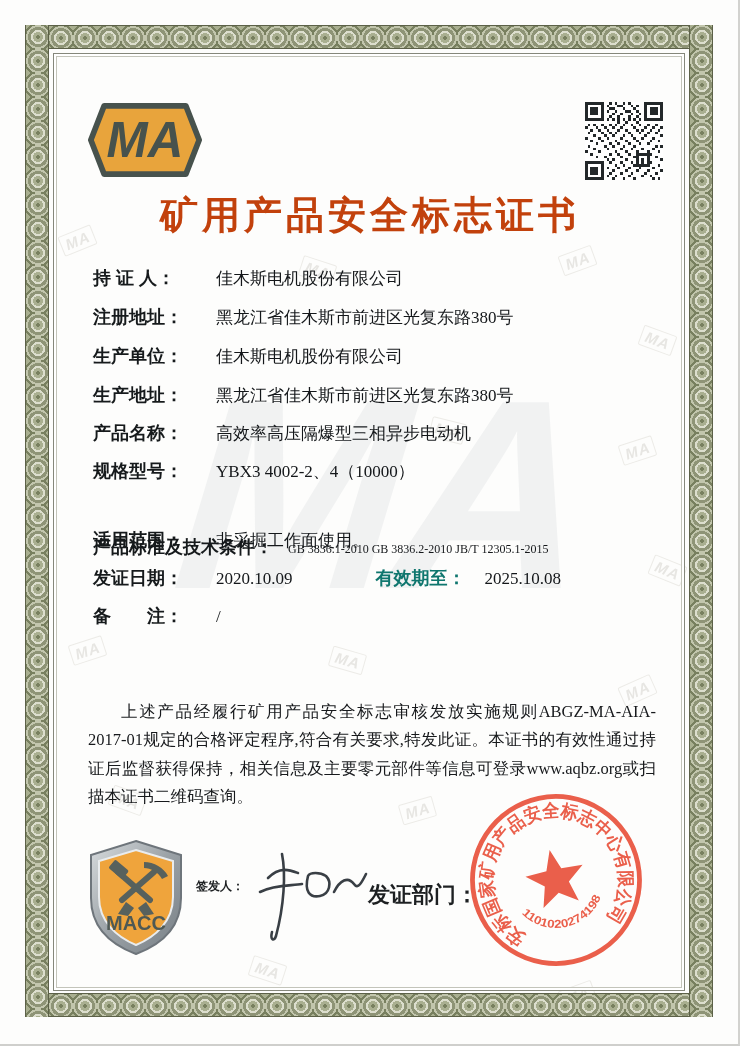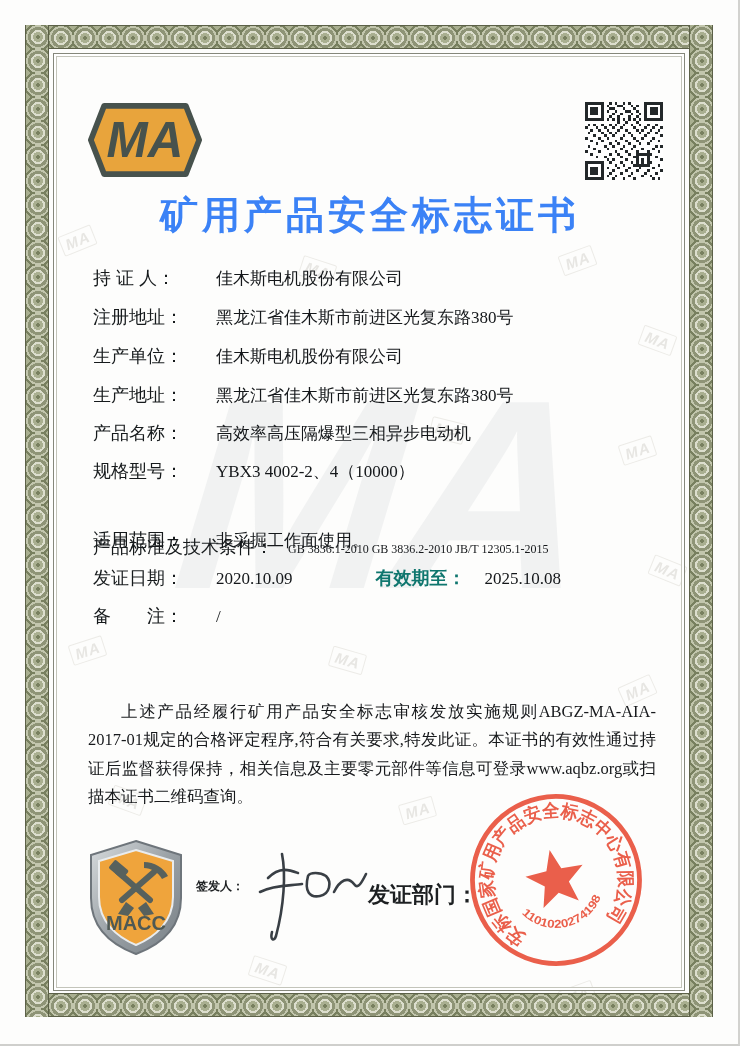--- a/index.html
+++ b/index.html
@@ -28,27 +28,27 @@
     color:rgba(183,189,193,0.16); letter-spacing:-10px; transform:skewX(-6deg); }
 
   
   .ma-logo { position:absolute; left:88px; top:98px; width:114px; height:84px; }
   .cert-no { position:absolute; left:225px; top:126px; width:340px; text-align:center;
     font-size:18px; color:#26292b; white-space:nowrap; }
   .cert-no .lbl { font-weight:bold; }
   .cert-no .val { font-family:"Liberation Serif", serif; letter-spacing:0.5px; }
   .qr { position:absolute; left:585px; top:102px; width:78px; height:78px; }
   .title { position:absolute; left:0; top:190px; width:740px; text-align:center;
-    font-size:38px; font-weight:900; color:#3b82f6; letter-spacing:4px;
+    font-size:38px; font-weight:900; color:#c2410c; letter-spacing:4px;
     font-family:"Liberation Sans", sans-serif; }
 
   
   .row { position:absolute; left:93px; width:580px; font-size:18px; color:#1d2022;
     white-space:nowrap; }
-  .row .lbl { display:inline-block; min-width:118px; font-weight:normal; color:#161a1c; }
+  .row .lbl { display:inline-block; min-width:118px; font-weight:bold; color:#161a1c; }
   .row.wide .lbl { min-width:0; margin-right:10px;margin-top:38px; }
   .row .val { font-family:"Liberation Serif", serif; font-size:17px; color:#14171a; }
   .row .lbl2 { display:inline-block; font-weight:bold; color:#0f766e; margin-left:78px; }
   .row .val2 { font-family:"Liberation Serif", serif; font-size:17px; color:#14171a; margin-left:14px; }
 
   
   .notice { position:absolute; left:88px; top:698px; width:568px;
     font-family:"Liberation Serif", serif; font-size:16.5px; line-height:1.72;
     color:#17191c; text-align:justify; text-indent:2em; }
 

